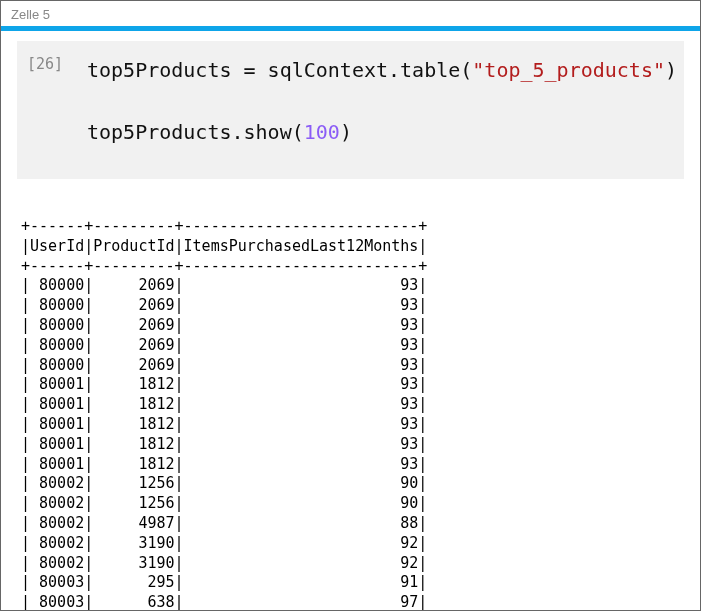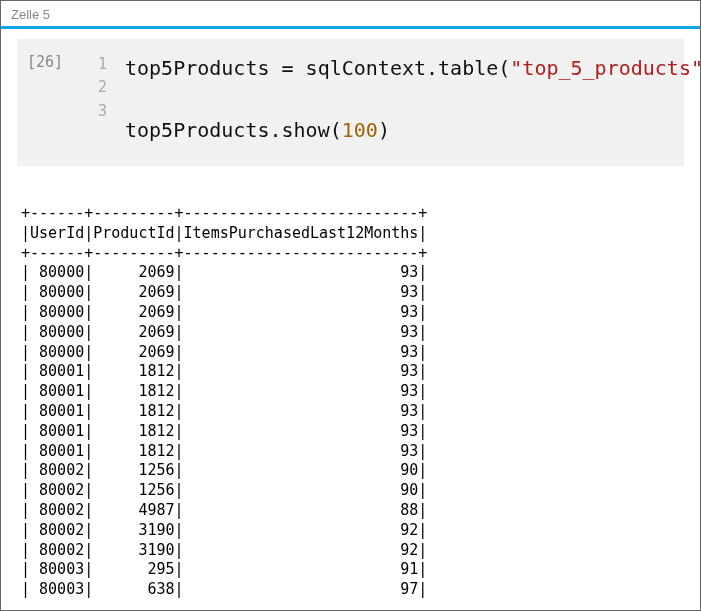--- a/index.html
+++ b/index.html
@@ -9,26 +9,26 @@
     background: #fff;
     width: 701px;
     height: 611px;
     border: 1px solid #666;
     overflow: hidden;
   }
   .cell-label {
     font-size: 13px;
     color: #888;
     padding: 6px 10px 4px 10px;
-    border-bottom: 3px solid #0ea5e9;
+    border-bottom: 5px solid #0ea5e9;
   }
   .code-block {
     background: #f1f1f1;
     margin: 10px 16px 0 16px;
-    padding: 14px 10px 20px 10px;
+    padding: 14px 10px 31px 10px;
     display: flex;
     align-items: flex-start;
   }
   .exec-count {
     color: #888;
     font-family: Consolas, Menlo, monospace;
     font-size: 15px;
     width: 60px;
     flex-shrink: 0;
   }
@@ -44,40 +44,37 @@
     width: 38px;
   }
   .code-lines {
     font-family: Consolas, Menlo, monospace;
     font-size: 20px;
     color: #111;
     line-height: 1.55;
     white-space: pre;
   }
   .tok-str { color: #b31d1d; }
-  .tok-num { color: #a16207; }
+  .tok-num { color: #8b5cf6; }
   .output {
     font-family: Consolas, Menlo, monospace;
     font-size: 15px;
     line-height: 1.32;
     white-space: pre;
     color: #000;
     margin: 38px 0 0 20px;
   }
 </style>
 </head>
 <body>
 
 <div class="cell-label">Zelle 5</div>
 
 <div class="code-block">
   <div class="exec-count">[26]</div>
-  <div class="gutter" id="gutter">1
-2
-3</div>
   <div class="code-lines" id="code">top5Products = sqlContext.table(<span class="tok-str">"top_5_products"</span>)
 
 top5Products.show(<span class="tok-num">100</span>)</div>
 </div>
 
 <pre class="output" id="output">+------+---------+--------------------------+
 |UserId|ProductId|ItemsPurchasedLast12Months|
 +------+---------+--------------------------+
 | 80000|     2069|                        93|
 | 80000|     2069|                        93|

